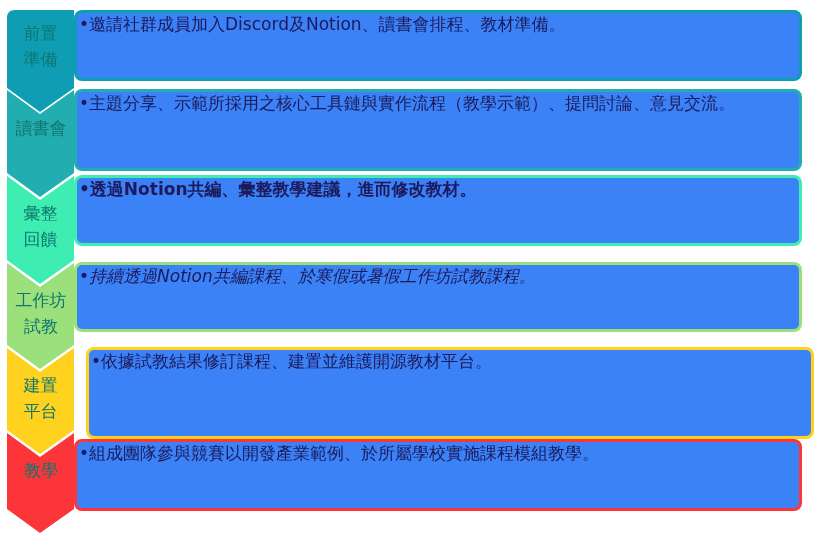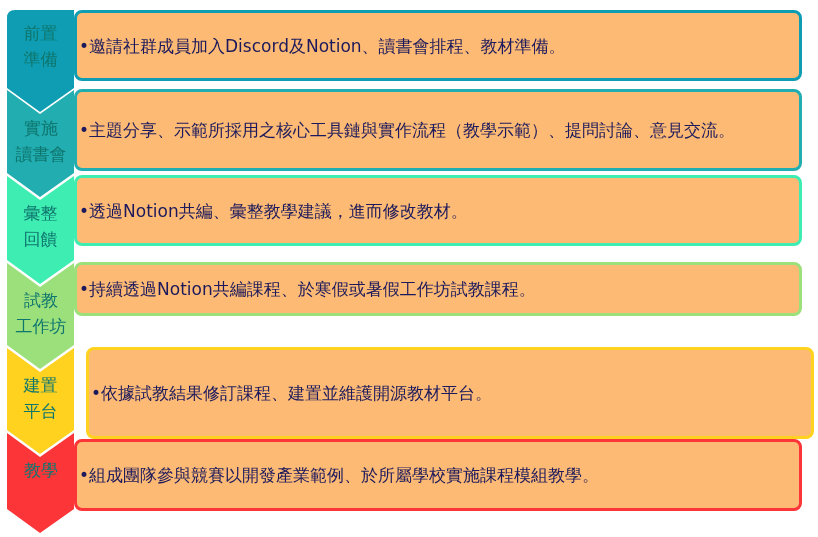--- a/index.html
+++ b/index.html
@@ -2,22 +2,22 @@
 <html><head>
 <meta charset="utf-8">
 <style>
   html, body { margin: 0; padding: 0; background: #ffffff; }
   body { width: 818px; height: 537px; position: relative; overflow: hidden;
          font-family: "DejaVu Sans", "Liberation Sans", sans-serif; }
   #chevrons { position: absolute; left: 0; top: 0; width: 818px; height: 537px; }
   .step-label { position: absolute; width: 67px; text-align: center; color: #0f766e;
                 font-size: 17px; line-height: 26px; letter-spacing: 0px; }
   .step-box { position: absolute; left: 74px; width: 728px; box-sizing: border-box;
-              border: 3px solid; border-radius: 8px; background: #fdba74;
-              display: flex; align-items: center; padding-left: 2px; }
+              border: 3px solid; border-radius: 8px; background: #3b82f6;
+              display: flex; align-items: flex-start; padding-left: 2px; }
   .step-text { color: #1c1a5c; font-size: 17px; line-height: 22px; white-space: nowrap; }
 </style>
 </head>
 <body>
 
 <svg id="chevrons" xmlns="http://www.w3.org/2000/svg" width="818" height="537">
 
   <path id="chev0" d="M7,18 Q7,10 15,10 L74,10 L74,88 L40,112 L7,88 Z" fill="#0e9db2"></path>
   <path id="chev1" d="M7,90 L40,114 L74,90 L74,173 L40,197 L7,173 Z" fill="#22adb0"></path>
   <path id="chev2" d="M7,176 L40,200 L74,176 L74,260 L40,284 L7,260 Z" fill="#3eedb2"></path>
@@ -28,40 +28,39 @@
 
 <div class="step-label" style="left:7px; top:20px;">
   <div>前置</div>
   <div>準備</div>
 </div>
 <div class="step-box" style="top:10px; height:71px; border-color:#0e9db2;">
   <span class="step-text">•邀請社群成員加入Discord及Notion、讀書會排程、教材準備。</span>
 </div>
 
 <div class="step-label" style="left:5px; top:115px; width:72px;">
-  <div>實施</div>
   <div>讀書會</div>
 </div>
 <div class="step-box" style="top:89px; height:82px; border-color:#22adb0;">
   <span class="step-text">•主題分享、示範所採用之核心工具鏈與實作流程（教學示範）、提問討論、意見交流。</span>
 </div>
 
 <div class="step-label" style="left:7px; top:200px;">
   <div>彙整</div>
   <div>回饋</div>
 </div>
-<div class="step-box" style="top:175px; height:71px; border-color:#3eedb2;">
+<div class="step-box" style="top:175px; height:71px; border-color:#3eedb2;font-weight:bold;">
   <span class="step-text">•透過Notion共編、彙整教學建議，進而修改教材。</span>
 </div>
 
 <div class="step-label" style="left:5px; top:287px; width:72px;">
+  <div>工作坊</div>
   <div>試教</div>
-  <div>工作坊</div>
 </div>
-<div class="step-box" style="top:262px; height:54px; border-color:#9ce07c;">
+<div class="step-box" style="top:262px; height:70px; border-color:#9ce07c;font-style:italic;">
   <span class="step-text">•持續透過Notion共編課程、於寒假或暑假工作坊試教課程。</span>
 </div>
 
 <div class="step-label" style="left:7px; top:372px;">
   <div>建置</div>
   <div>平台</div>
 </div>
 <div class="step-box" style="top:347px; height:92px; border-color:#fed21f;margin-left:12px;">
   <span class="step-text">•依據試教結果修訂課程、建置並維護開源教材平台。</span>
 </div>

